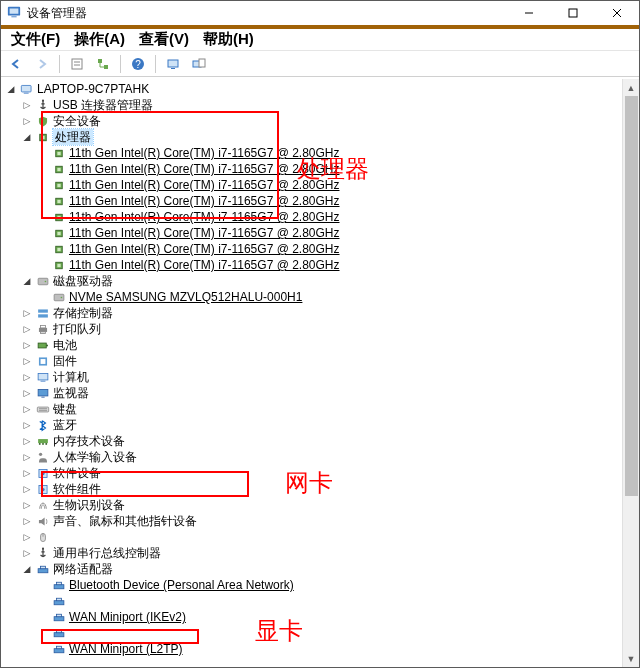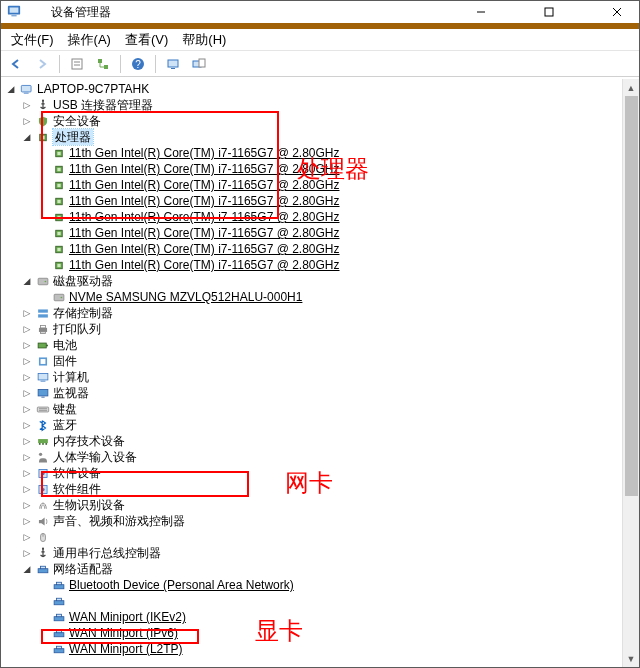--- a/index.html
+++ b/index.html
@@ -12,35 +12,34 @@
     overflow: hidden;
     border: 1px solid #5a5a5a;
     position: relative;
   }
   .titlebar {
     height: 28px;
     display: flex;
     align-items: center;
     padding: 0 0 0 6px;
     background: #fff;
-    border-bottom: 6px solid #a16207;
-    gap: 24px;
+    border-bottom: 4px solid #a16207;
   }
   .titlebar .icon { width: 16px; height: 16px; margin-right: 4px; }
   .titlebar .title { flex: 1; font-size: 12px; }
   .win-btn { width: 44px; height: 28px; display: flex; align-items: center; justify-content: center; color:#333;}
   .menubar {
     height: 22px;
     display: flex;
     align-items: center;
     padding: 0 4px;
     gap: 2px;
     border-bottom: 1px solid #e5e5e5;
   }
-  .menubar .menu-item { padding: 2px 6px; font-size: 13px; }
+  .menubar .menu-item { padding: 2px 6px; font-size: 15px; font-weight: bold; }
   .toolbar {
     height: 26px;
     display: flex;
     align-items: center;
     padding: 0 4px;
     gap: 4px;
     border-bottom: 1px solid #d0d0d0;
   }
   .toolbar-btn {
     width: 22px; height: 22px;
@@ -469,21 +468,21 @@
       <span class="node-label">生物识别设备</span>
     </div>
     <div class="tree-row indent-1">
       <span class="expander">▷</span>
       <span class="node-icon">
         <svg width="14" height="13" viewBox="0 0 16 16">
           <path d="M3 6h3l4-3v10l-4-3H3z" fill="#888"></path>
           <path d="M12 5c1 1 1 5 0 6" fill="none" stroke="#888"></path>
         </svg>
       </span>
-      <span class="node-label">声音、视频和游戏控制器</span>
+      <span class="node-label">声音、鼠标和其他指针设备</span>
     </div>
     <div class="tree-row indent-1">
       <span class="expander">▷</span>
       <span class="node-icon">
         <svg width="14" height="13" viewBox="0 0 16 16">
           <rect x="5" y="3" width="6" height="10" rx="3" fill="#ddd" stroke="#888"></rect>
           <line x1="8" y1="3" x2="8" y2="7" stroke="#888"></line>
         </svg>
       </span>
     </div>
@@ -537,21 +536,20 @@
       <span class="node-label">WAN Miniport (IKEv2)</span>
     </div>
     <div class="tree-row indent-2">
       <span class="expander none"></span>
       <span class="node-icon">
         <svg width="14" height="13" viewBox="0 0 16 16">
           <rect x="2" y="7" width="12" height="5" fill="#5b9bd5" stroke="#2a5aa0"></rect>
           <rect x="5" y="4" width="6" height="3" fill="#cfe3f6" stroke="#2a5aa0"></rect>
         </svg>
       </span>
-      <span class="node-label">WAN Miniport (IPv6)</span>
     </div>
     <div class="tree-row indent-2">
       <span class="expander none"></span>
       <span class="node-icon">
         <svg width="14" height="13" viewBox="0 0 16 16">
           <rect x="2" y="7" width="12" height="5" fill="#5b9bd5" stroke="#2a5aa0"></rect>
           <rect x="5" y="4" width="6" height="3" fill="#cfe3f6" stroke="#2a5aa0"></rect>
         </svg>
       </span>
       <span class="node-label">WAN Miniport (L2TP)</span>

